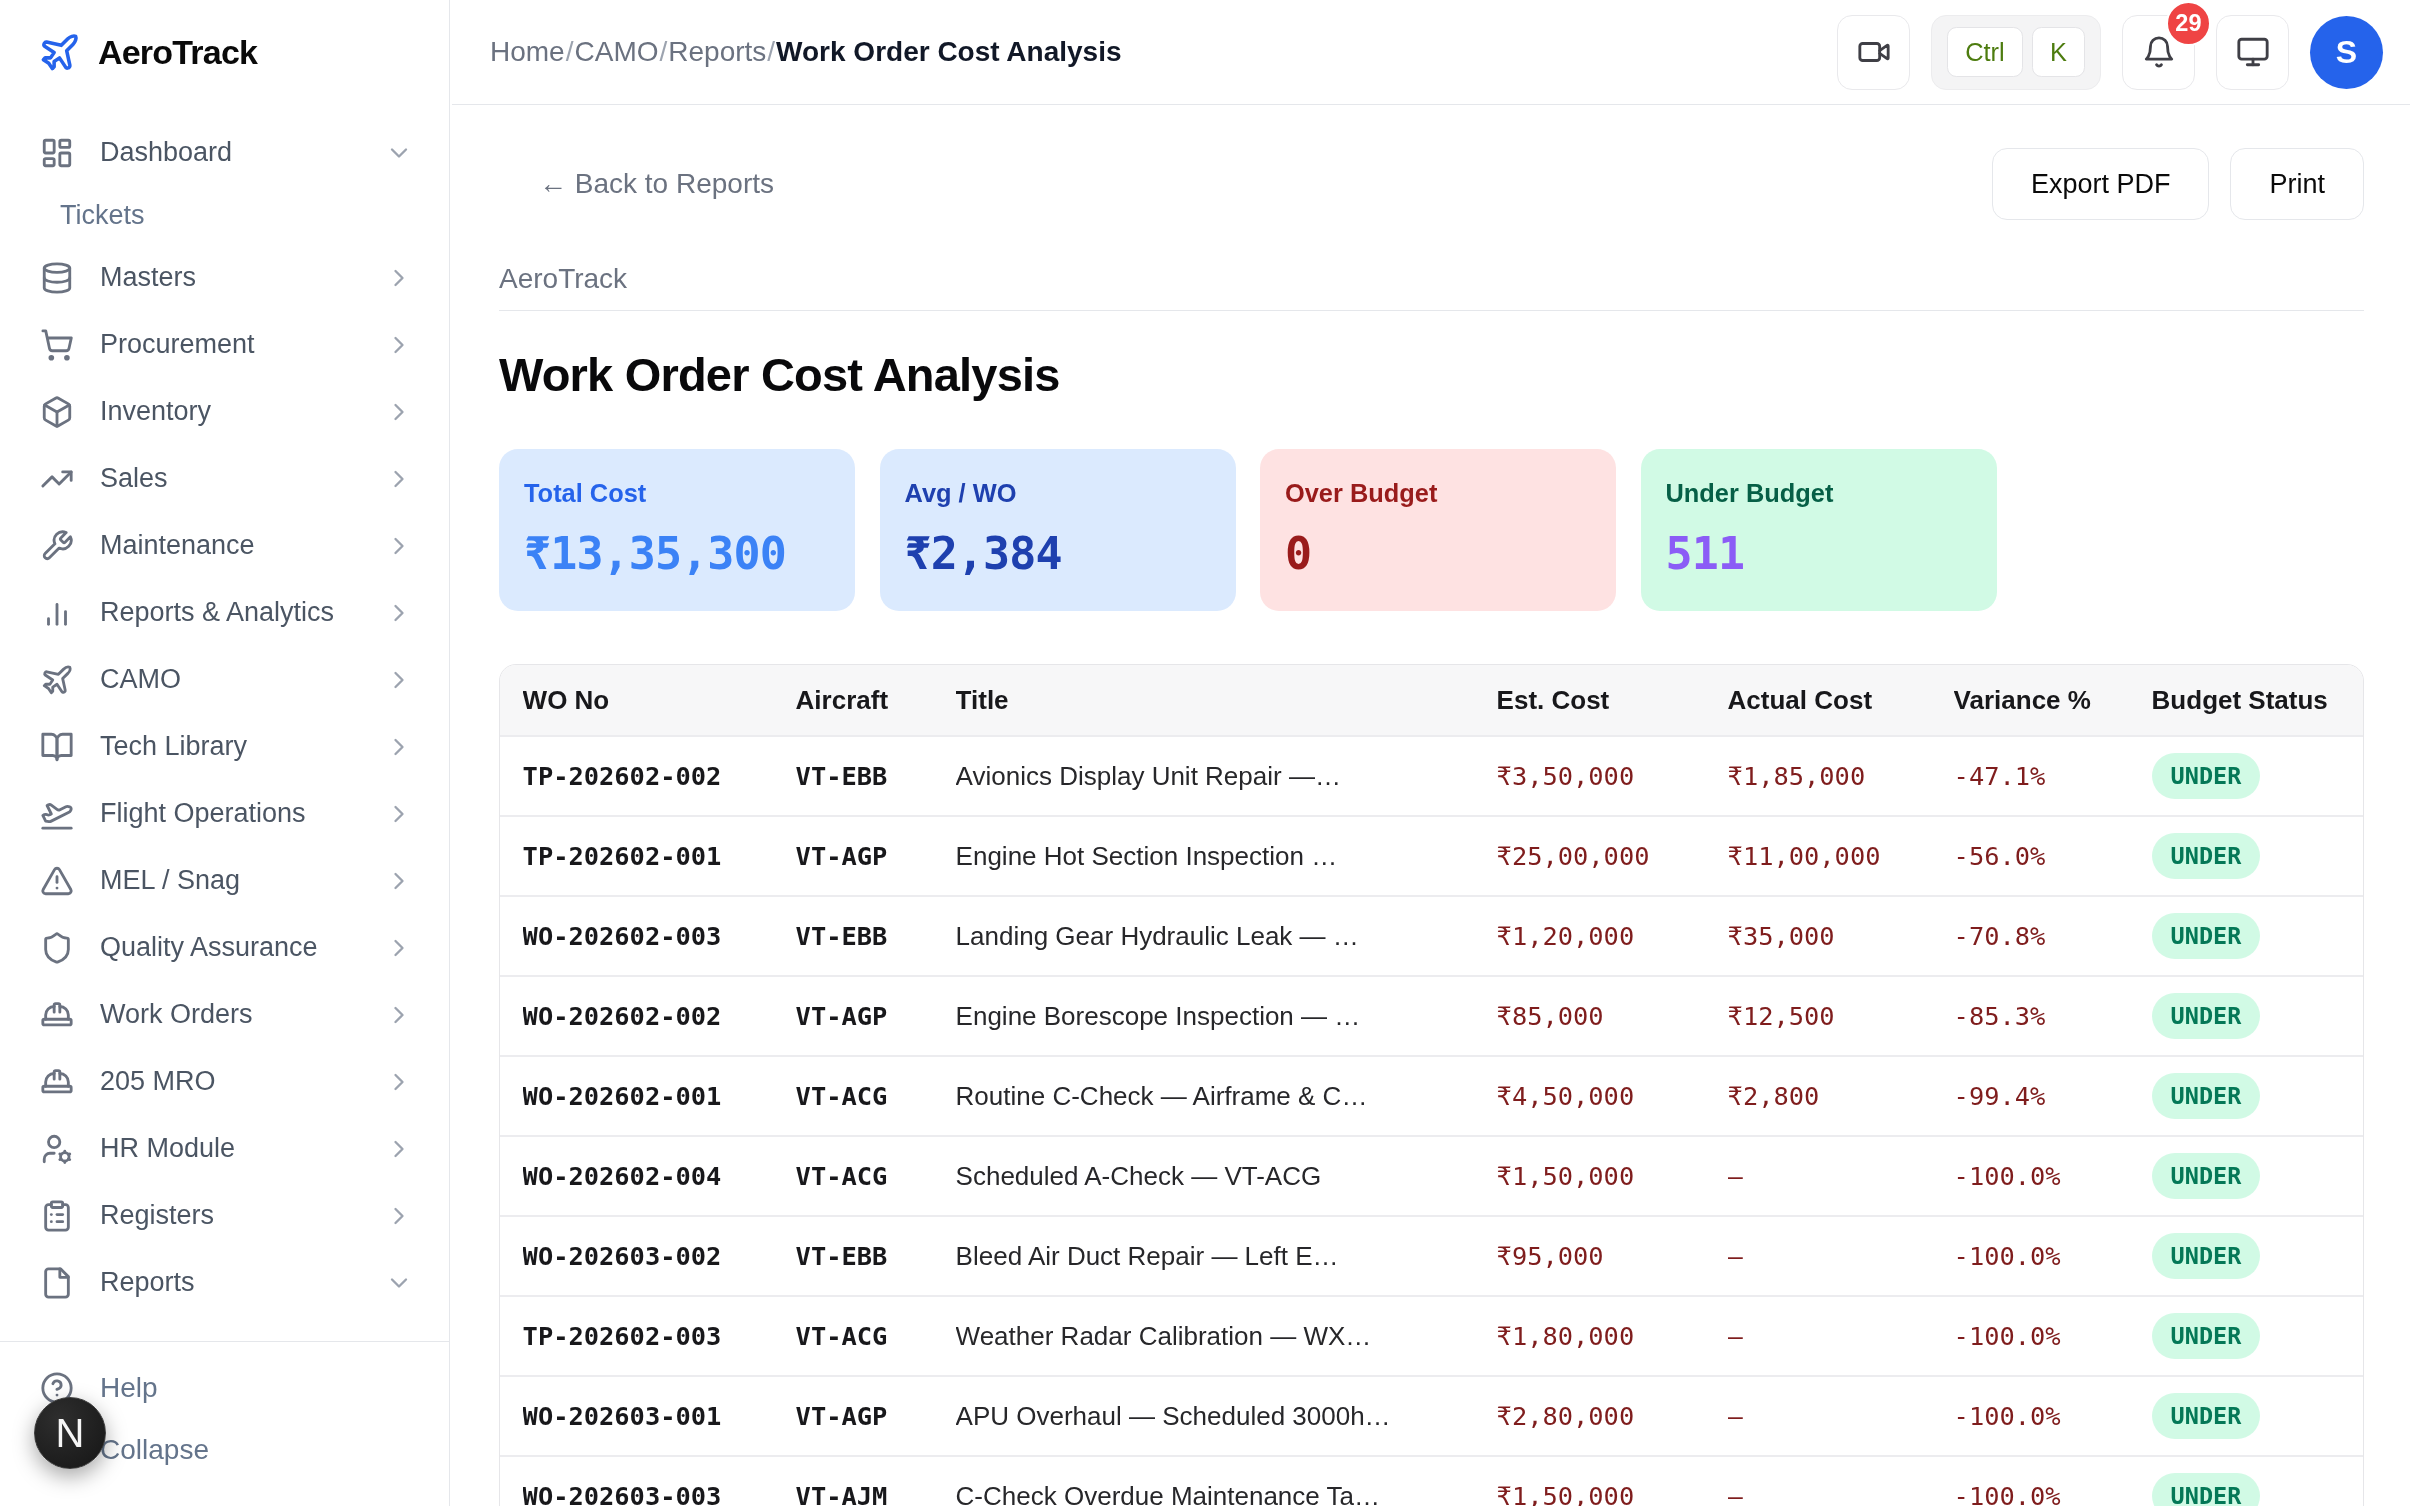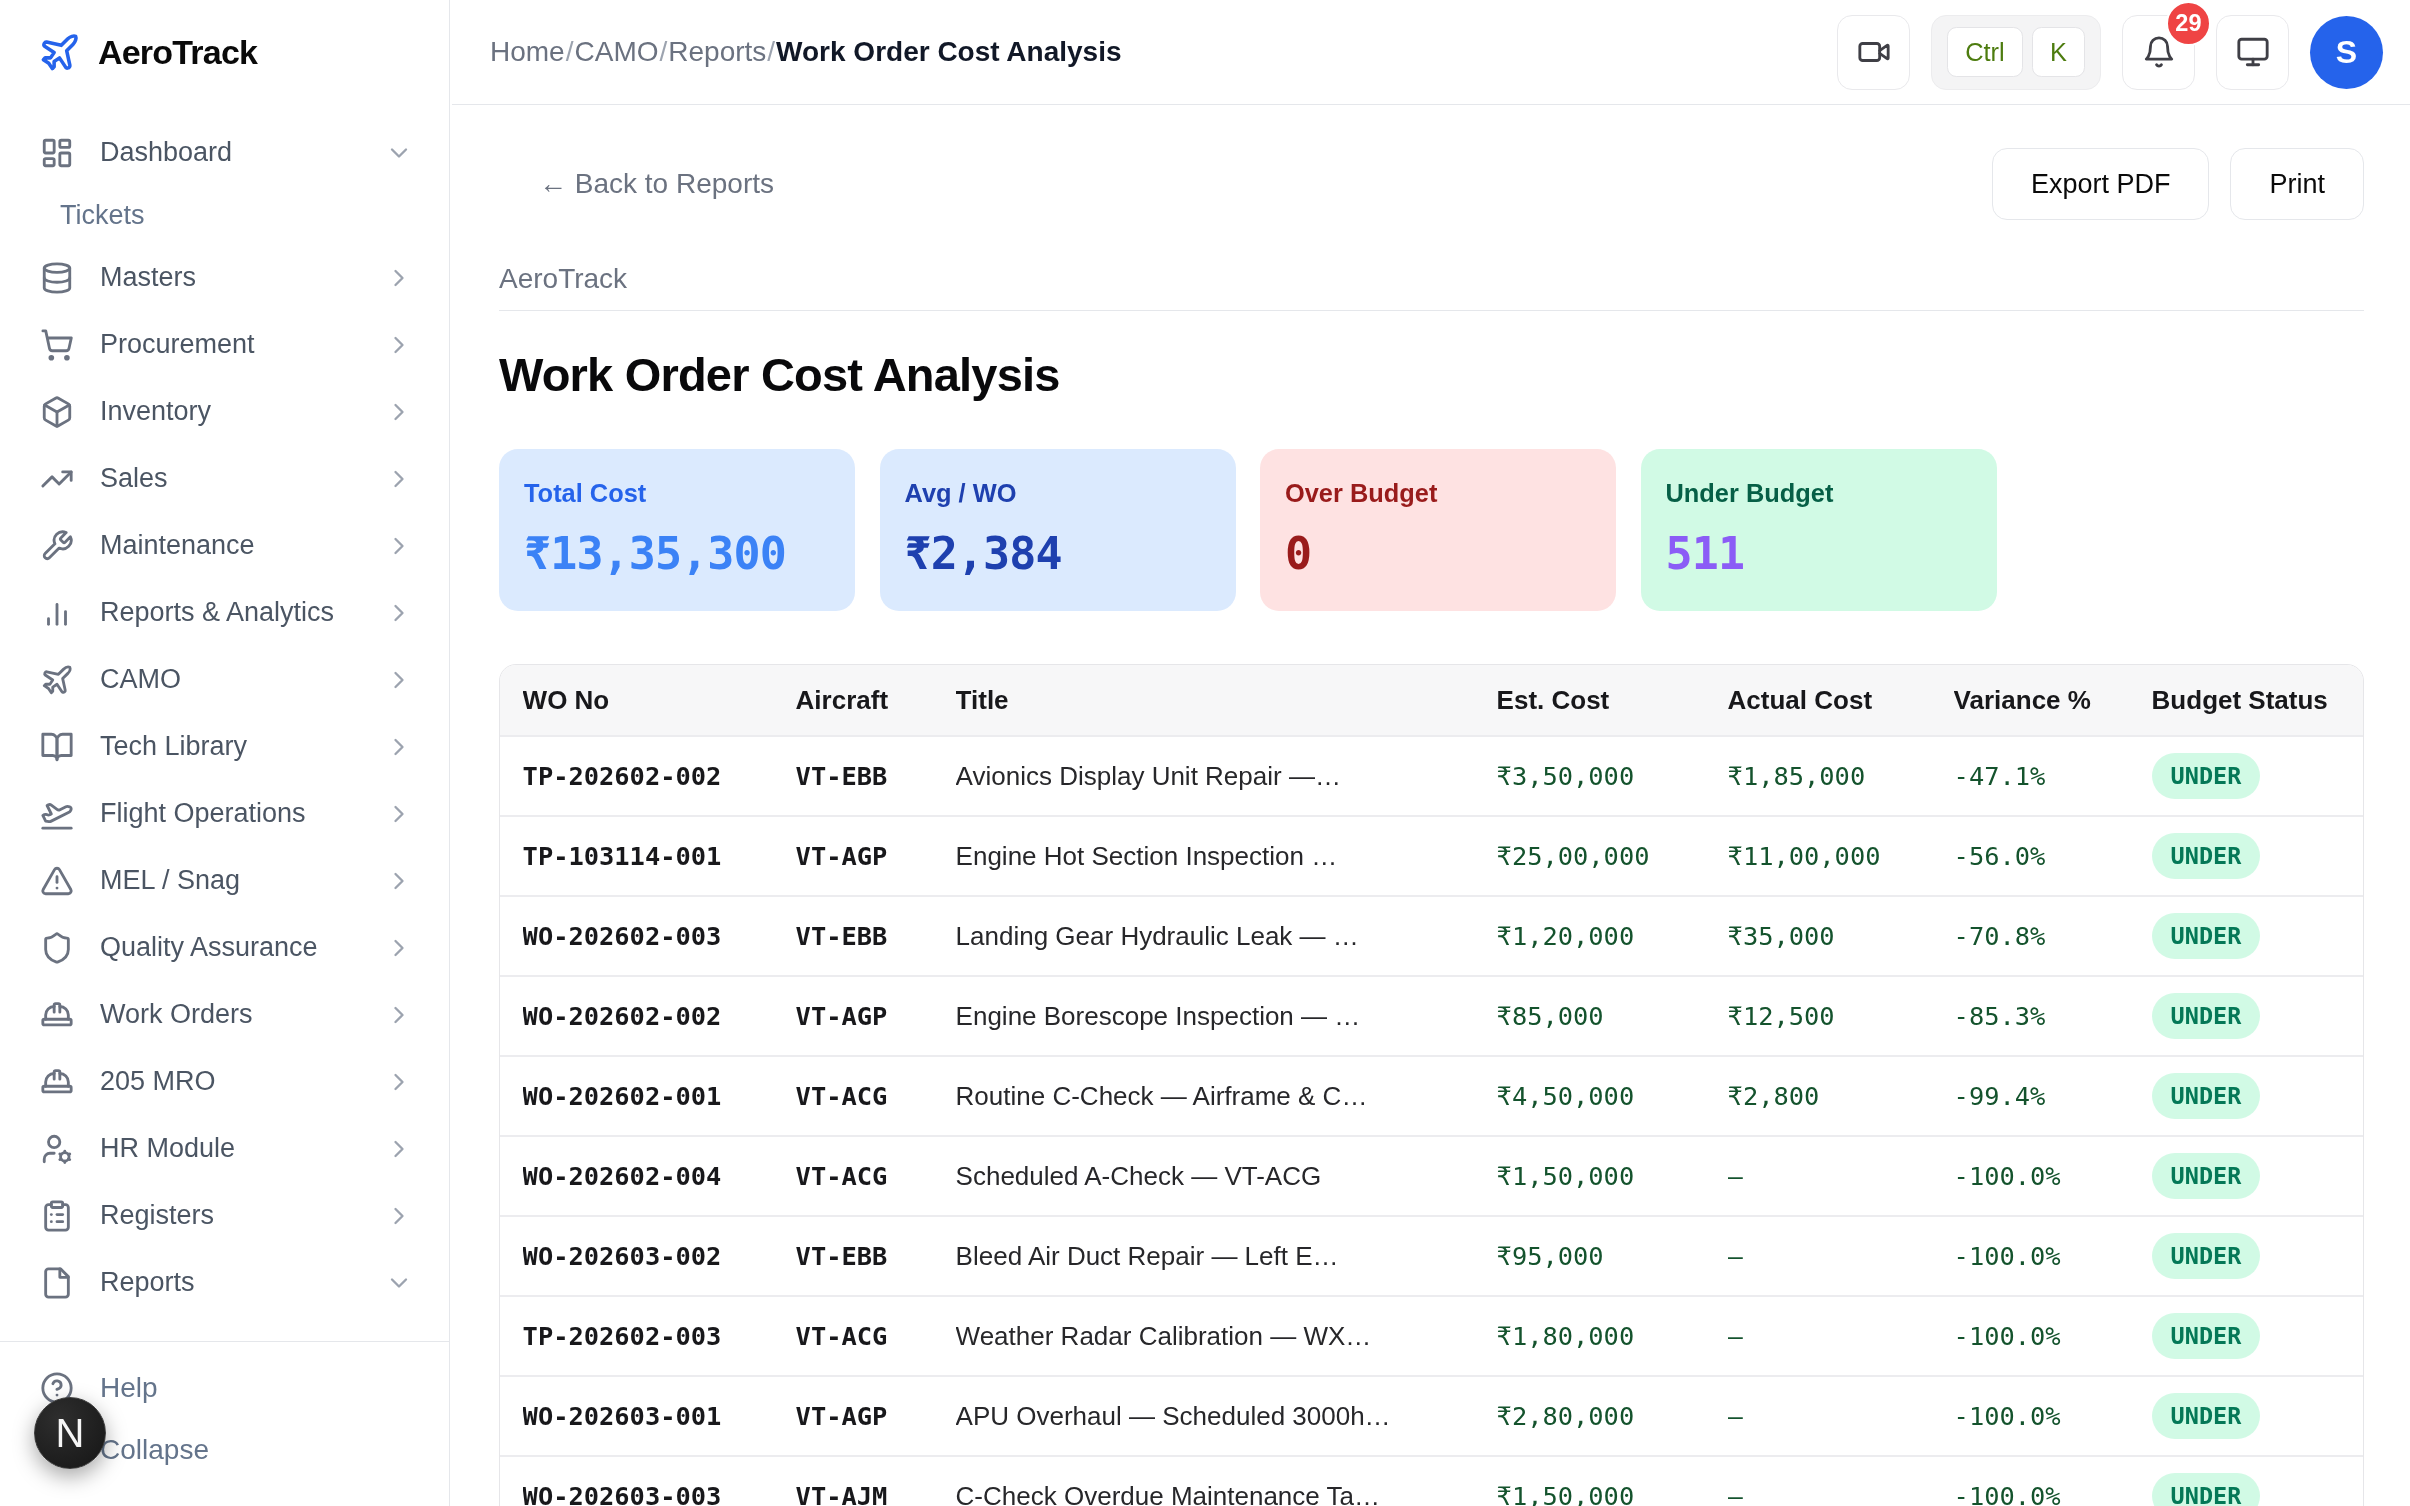--- a/index.html
+++ b/index.html
@@ -69,21 +69,21 @@
   .stat-value { margin-top:19px; font-size:45px; font-weight:700;
     font-family:"DejaVu Sans Mono","DejaVu Sans",monospace; letter-spacing:-0.9px; }
 
   .table-card { margin-top:53px; border:1.9px solid #e6e6e9; border-radius:17px; overflow:hidden; }
   .t-head, .t-row { display:grid; grid-template-columns:273px 160px 541px 231px 226px 198px 1fr;
     align-items:center; padding-left:22.6px; }
   .t-head { background:#f7f7f8; height:70px; font-size:26px; font-weight:600; color:#18181b; }
   .t-row { height:80px; border-top:2.8px solid #ececef; background:#fff; cursor:pointer; }
   .cell { padding-right:19px; white-space:nowrap; overflow:hidden; }
   .mono-b { font-family:"DejaVu Sans Mono","DejaVu Sans",monospace; font-weight:700; font-size:25.4px; color:#18181b; }
-  .mono { font-family:"DejaVu Sans Mono","DejaVu Sans",monospace; font-size:25.4px; color:#14532d; }
+  .mono { font-family:"DejaVu Sans Mono","DejaVu Sans",monospace; font-size:25.4px; color:#7f1d1d; }
   .cell-title { font-size:26px; color:#27272a; }
   .status-badge { display:inline-block; font-family:"DejaVu Sans Mono","DejaVu Sans",monospace;
     font-weight:600; font-size:23.5px; padding:9.4px 19px; border-radius:941px; }
 </style>
 </head>
 <body>
 
 <aside class="sidebar">
   <div class="logo-row">
     <span id="brand-icon">
@@ -468,21 +468,21 @@
           <div class="t-row">
             <div class="cell mono-b">TP-202602-002</div>
             <div class="cell mono-b">VT-EBB</div>
             <div class="cell cell-title">Avionics Display Unit Repair —…</div>
             <div class="cell mono">₹3,50,000</div>
             <div class="cell mono">₹1,85,000</div>
             <div class="cell mono">-47.1%</div>
             <div class="cell"><span class="status-badge" style="background: rgb(209, 250, 229); color: rgb(4, 120, 87);">UNDER</span></div>
           </div>
           <div class="t-row">
-            <div class="cell mono-b">TP-103114-001</div>
+            <div class="cell mono-b">TP-202602-001</div>
             <div class="cell mono-b">VT-AGP</div>
             <div class="cell cell-title">Engine Hot Section Inspection …</div>
             <div class="cell mono">₹25,00,000</div>
             <div class="cell mono">₹11,00,000</div>
             <div class="cell mono">-56.0%</div>
             <div class="cell"><span class="status-badge" style="background: rgb(209, 250, 229); color: rgb(4, 120, 87);">UNDER</span></div>
           </div>
           <div class="t-row">
             <div class="cell mono-b">WO-202602-003</div>
             <div class="cell mono-b">VT-EBB</div>

